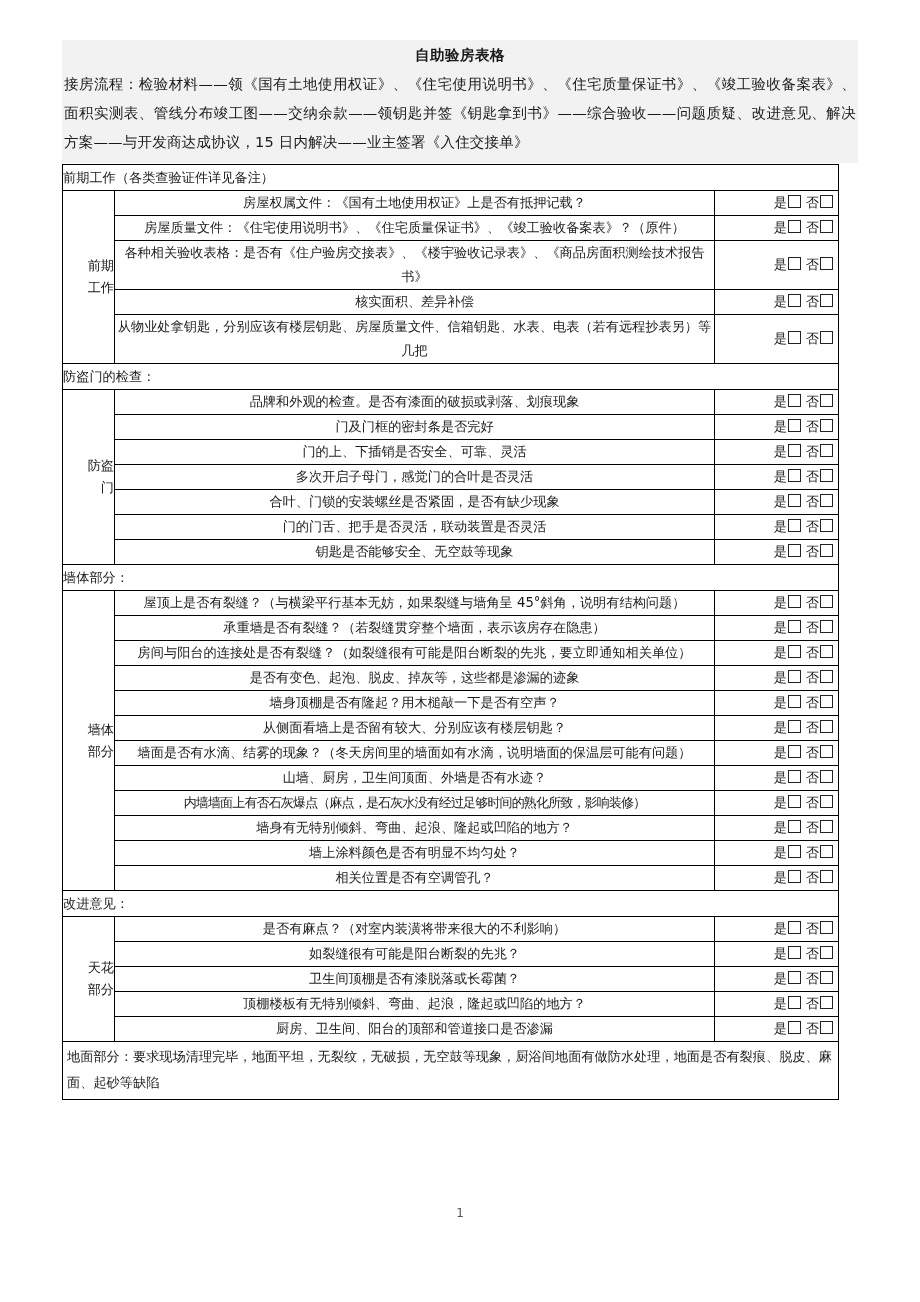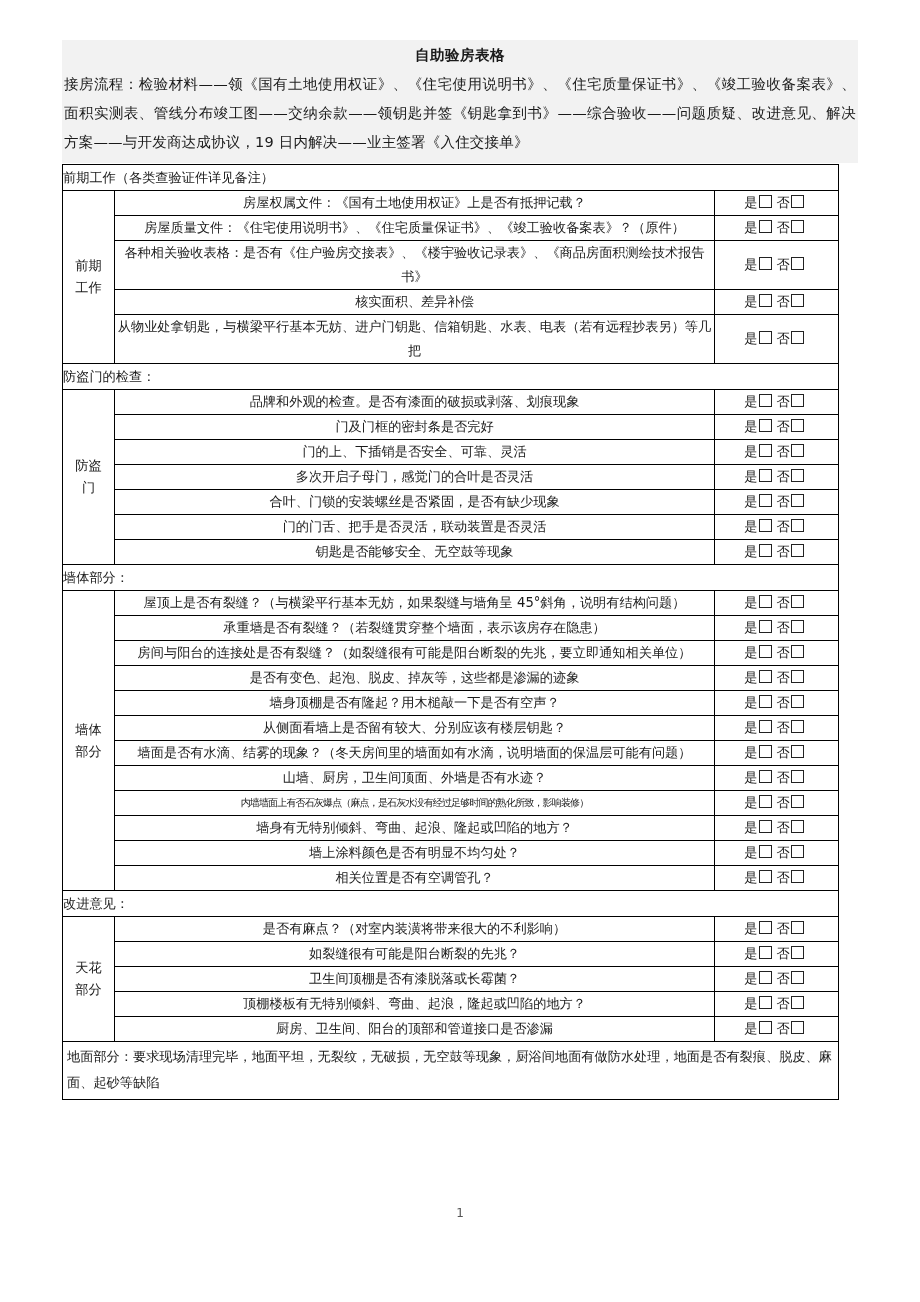--- a/index.html
+++ b/index.html
@@ -74,43 +74,43 @@
     line-height: 25px;
     padding: 1px 4px 1px 4px;
     height: 25px;
     text-align: left;
   }
   td.section-head.tall {
     line-height: 26px;
     padding: 2px 4px 3px 4px;
   }
   td.group-label {
-    text-align: center;
+    text-align: right;
     font-size: 13.2px;
     line-height: 22px;
     padding: 0 2px;
   }
   td.group-label span { display: block; }
 
   td.item {
     padding: 2px 4px 2px 4px;
     line-height: 24px;
     text-align: center;
   }
   td.item.tight {
     letter-spacing: -0.85px;
     white-space: nowrap;
-    font-size: 10px;
+    font-size: 13px;
   }
   td.answer {
     padding: 2px 0 2px 4px;
     line-height: 22px;
     white-space: nowrap;
     font-size: 13.2px;
-    text-align: center;
+    text-align: right;
   }
   .cbx {
     display: inline-block;
     width: 11px;
     height: 11px;
     border: 1px solid #222;
     margin: 0 5px 0 1px;
     vertical-align: -1px;
     background: #fff;
   }
@@ -126,21 +126,21 @@
     color: #555;
   }
 </style>
 </head>
 <body>
 
 <div class="page">
 
   <div class="header-block">
     <div class="doc-title">自助验房表格</div>
-    <div class="intro-para">接房流程：检验材料——领《国有土地使用权证》、《住宅使用说明书》、《住宅质量保证书》、《竣工验收备案表》、面积实测表、管线分布竣工图——交纳余款——领钥匙并签《钥匙拿到书》——综合验收——问题质疑、改进意见、解决方案——与开发商达成协议，19 日内解决——业主签署《入住交接单》</div>
+    <div class="intro-para">接房流程：检验材料——领《国有土地使用权证》、《住宅使用说明书》、《住宅质量保证书》、《竣工验收备案表》、面积实测表、管线分布竣工图——交纳余款——领钥匙并签《钥匙拿到书》——综合验收——问题质疑、改进意见、解决方案——与开发商达成协议，15 日内解决——业主签署《入住交接单》</div>
   </div>
 
   <table class="form">
     <colgroup>
       <col class="c-label">
       <col class="c-item">
       <col class="c-ans">
     </colgroup>
     <tbody>
         <tr>
@@ -160,21 +160,21 @@
         </tr>
         <tr>
           <td class="item">各种相关验收表格：是否有《住户验房交接表》、《楼宇验收记录表》、《商品房面积测绘技术报告书》</td>
           <td class="answer"><span>是</span><span class="cbx"></span><span>否</span><span class="cbx"></span></td>
         </tr>
         <tr>
           <td class="item">核实面积、差异补偿</td>
           <td class="answer"><span>是</span><span class="cbx"></span><span>否</span><span class="cbx"></span></td>
         </tr>
         <tr>
-          <td class="item">从物业处拿钥匙，与横梁平行基本无妨、进户门钥匙、信箱钥匙、水表、电表（若有远程抄表另）等几把</td>
+          <td class="item">从物业处拿钥匙，分别应该有楼层钥匙、房屋质量文件、信箱钥匙、水表、电表（若有远程抄表另）等几把</td>
           <td class="answer"><span>是</span><span class="cbx"></span><span>否</span><span class="cbx"></span></td>
         </tr>
         <tr>
           <td colspan="3" class="section-head">防盗门的检查：</td>
         </tr>
         <tr>
           <td rowspan="7" class="group-label">
             <span>防盗</span>
             <span>门</span>
           </td>

